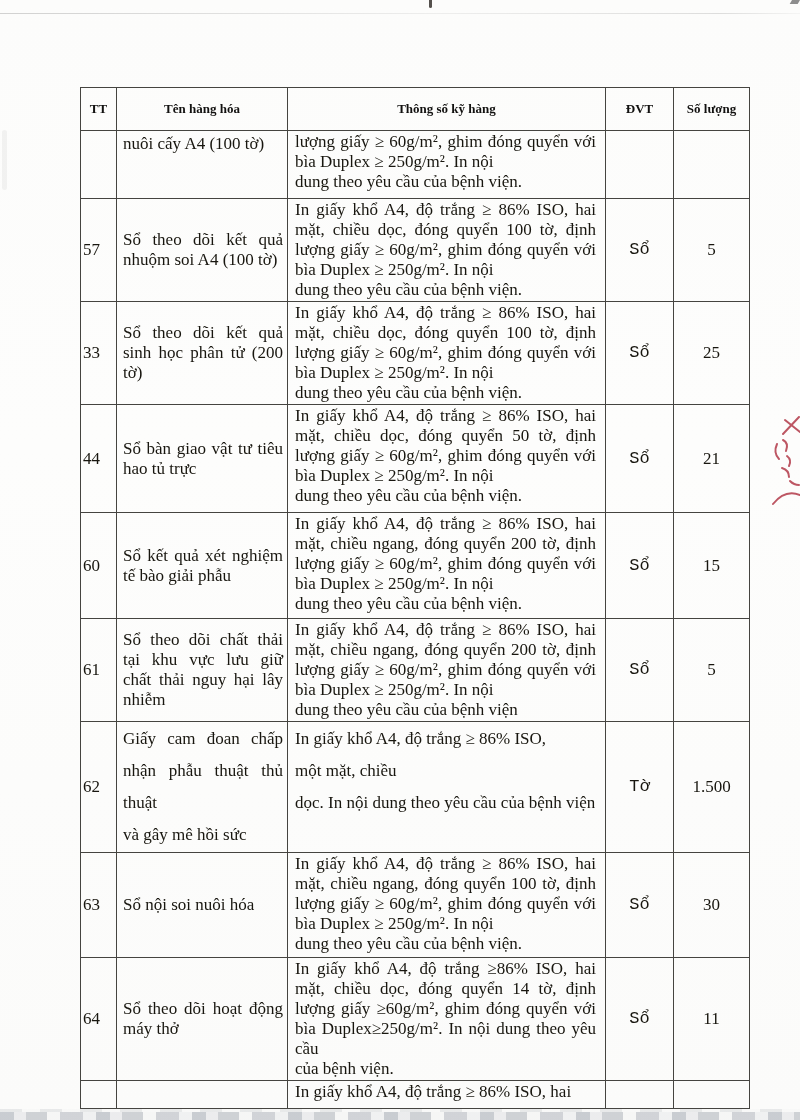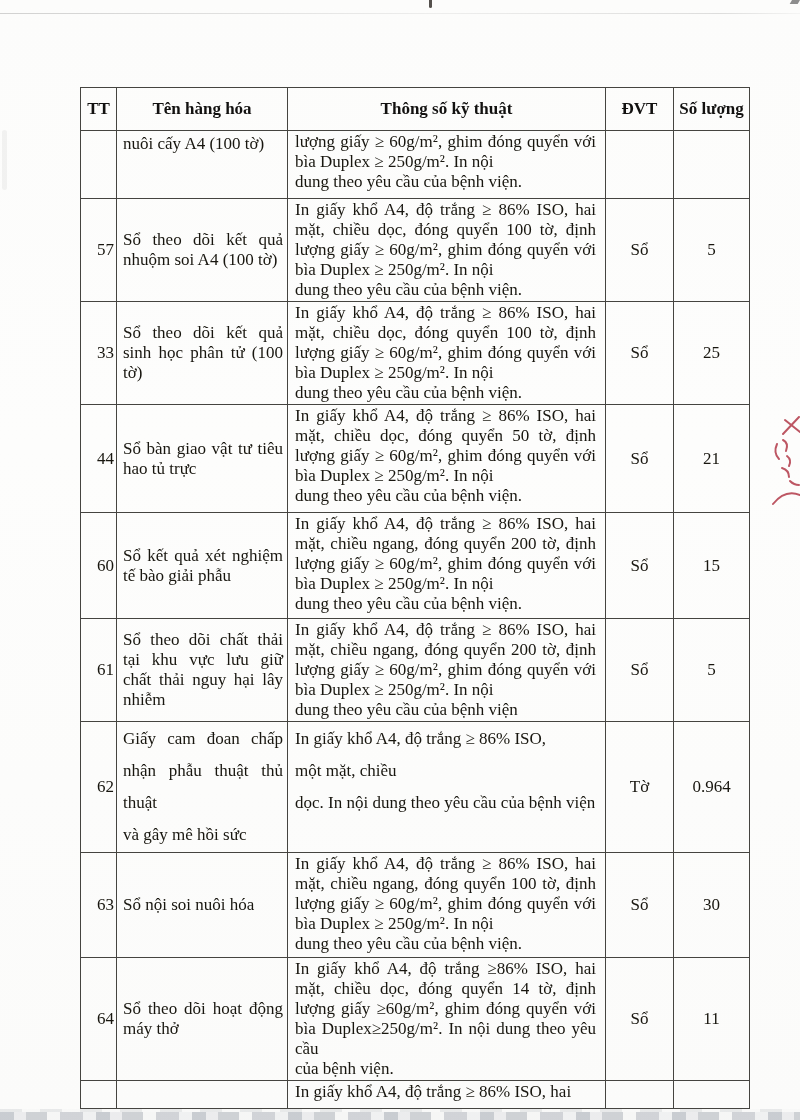--- a/index.html
+++ b/index.html
@@ -33,28 +33,28 @@
     background:repeating-linear-gradient(90deg,rgba(150,155,165,.25) 0 22px,rgba(150,155,165,.04) 22px 40px);
   }
 
   
   table.doc{
     position:absolute;left:80px;top:87px;width:669px;
     border-collapse:collapse;table-layout:fixed;
   }
   .doc th,.doc td{border:1.5px solid #454440;}
   .doc th{
-    font-size:17px;font-weight:bold;text-align:center;vertical-align:middle;
+    font-size:13px;font-weight:bold;text-align:center;vertical-align:middle;
     line-height:20px;padding:1px 2px;height:40px;color:#121110;
   }
   .doc td{font-size:17px;line-height:20px;color:#18160f;}
-  td.c-tt{text-align:left;vertical-align:middle;padding:0 16px;}
+  td.c-tt{text-align:left;vertical-align:middle;padding:0 2px;}
   td.c-name{vertical-align:middle;text-align:justify;white-space:pre-line;padding:1px 4px 1px 6px;}
   td.c-spec{vertical-align:top;text-align:justify;white-space:pre-line;padding:1px 9px 1px 7px;margin-left:36px;}
-  td.c-dvt{text-align:center;vertical-align:middle;padding:0 2px;}
+  td.c-dvt{text-align:center;vertical-align:middle;padding:0 2px;font-family:Liberation Mono, monospace;}
   td.c-qty{text-align:center;vertical-align:middle;padding:0 2px;}
   tr.cont-row td.c-name,tr.cont-row td.c-tt{vertical-align:top;padding-top:3px;}
   tr.loose td.c-name,tr.loose td.c-spec{line-height:32px;}
 
   
   .stamp{position:absolute;top:411px;right:0;width:30px;height:106px;}
 </style>
 </head>
 <body>
 
@@ -70,21 +70,21 @@
       <col style="width:36px">
         <col style="width:171px">
         <col style="width:318px">
         <col style="width:68px">
         <col style="width:76px">
     </colgroup>
     <thead>
       <tr>
         <th>TT</th>
         <th>Tên hàng hóa</th>
-        <th>Thông số kỹ thuật</th>
+        <th>Thông số kỹ hàng</th>
         <th>ĐVT</th>
         <th>Số lượng</th>
       </tr>
     </thead>
     <tbody id="rows-body">
         <tr class="cont-row" style="height: 68px;">
           <td class="c-tt"></td>
           <td class="c-name">nuôi cấy A4 (100 tờ)</td>
           <td class="c-spec">lượng giấy ≥ 60g/m², ghim đóng quyển với bìa Duplex ≥ 250g/m². In nội
 dung theo yêu cầu của bệnh viện.</td>
@@ -94,21 +94,21 @@
         <tr style="height: 102px;">
           <td class="c-tt">57</td>
           <td class="c-name">Sổ theo dõi kết quả nhuộm soi A4 (100 tờ)</td>
           <td class="c-spec">In giấy khổ A4, độ trắng ≥ 86% ISO, hai mặt, chiều dọc, đóng quyển 100 tờ, định lượng giấy ≥ 60g/m², ghim đóng quyển với bìa Duplex ≥ 250g/m². In nội
 dung theo yêu cầu của bệnh viện.</td>
           <td class="c-dvt">Sổ</td>
           <td class="c-qty">5</td>
         </tr>
         <tr style="height: 102px;">
           <td class="c-tt">33</td>
-          <td class="c-name">Sổ theo dõi kết quả sinh học phân tử (100 tờ)</td>
+          <td class="c-name">Sổ theo dõi kết quả sinh học phân tử (200 tờ)</td>
           <td class="c-spec">In giấy khổ A4, độ trắng ≥ 86% ISO, hai mặt, chiều dọc, đóng quyển 100 tờ, định lượng giấy ≥ 60g/m², ghim đóng quyển với bìa Duplex ≥ 250g/m². In nội
 dung theo yêu cầu của bệnh viện.</td>
           <td class="c-dvt">Sổ</td>
           <td class="c-qty">25</td>
         </tr>
         <tr style="height: 108px;">
           <td class="c-tt">44</td>
           <td class="c-name">Sổ bàn giao vật tư tiêu hao tủ trực</td>
           <td class="c-spec">In giấy khổ A4, độ trắng ≥ 86% ISO, hai mặt, chiều dọc, đóng quyển 50 tờ, định lượng giấy ≥ 60g/m², ghim đóng quyển với bìa Duplex ≥ 250g/m². In nội
 dung theo yêu cầu của bệnh viện.</td>
@@ -132,21 +132,21 @@
           <td class="c-qty">5</td>
         </tr>
         <tr class="loose" style="height: 102px;">
           <td class="c-tt">62</td>
           <td class="c-name">Giấy cam đoan chấp nhận phẫu thuật thủ thuật
 và gây mê hồi sức</td>
           <td class="c-spec">In giấy khổ A4, độ trắng ≥ 86% ISO,
 một mặt, chiều
 dọc. In nội dung theo yêu cầu của bệnh viện</td>
           <td class="c-dvt">Tờ</td>
-          <td class="c-qty">0.964</td>
+          <td class="c-qty">1.500</td>
         </tr>
         <tr style="height: 105px;">
           <td class="c-tt">63</td>
           <td class="c-name">Sổ nội soi nuôi hóa</td>
           <td class="c-spec">In giấy khổ A4, độ trắng ≥ 86% ISO, hai mặt, chiều ngang, đóng quyển 100 tờ, định lượng giấy ≥ 60g/m², ghim đóng quyển với bìa Duplex ≥ 250g/m². In nội
 dung theo yêu cầu của bệnh viện.</td>
           <td class="c-dvt">Sổ</td>
           <td class="c-qty">30</td>
         </tr>
         <tr style="height: 120px;">

